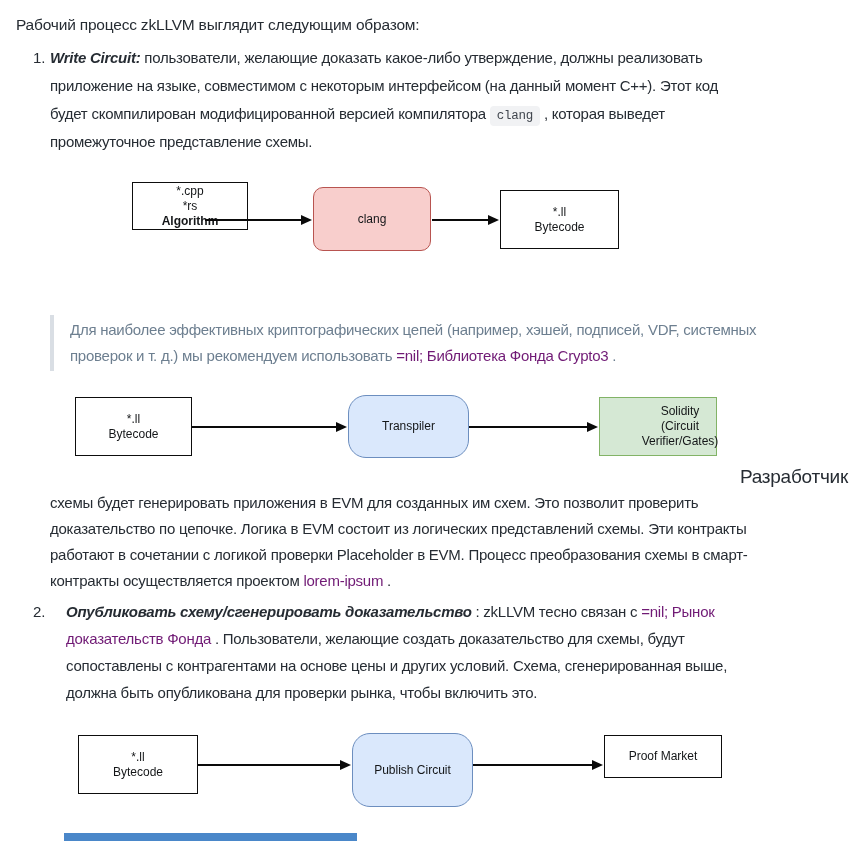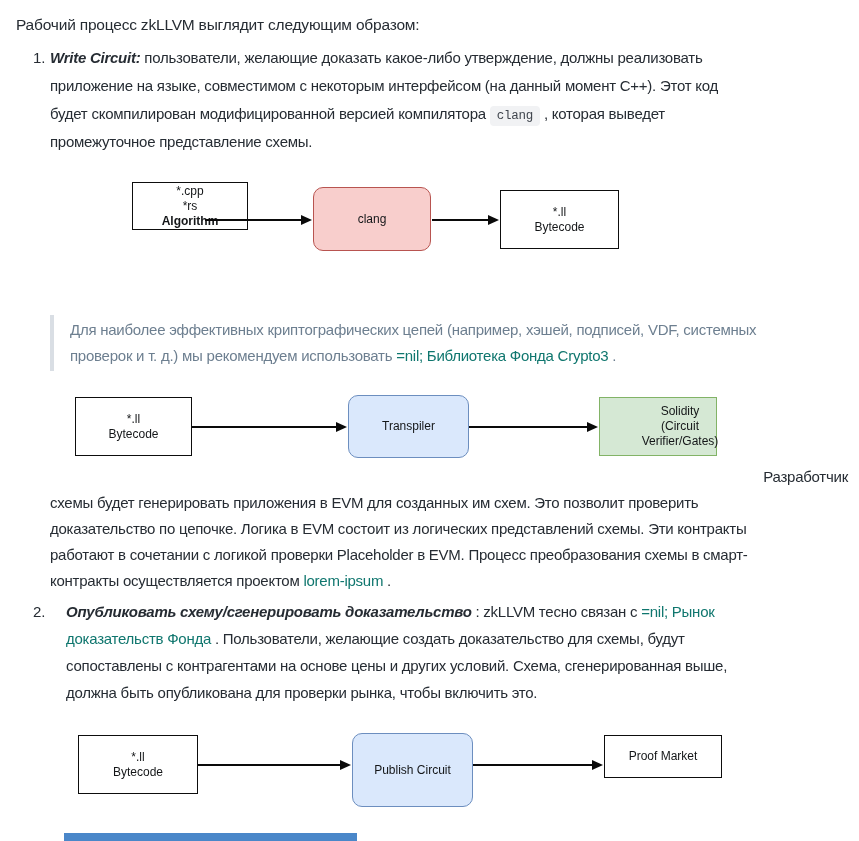--- a/index.html
+++ b/index.html
@@ -12,36 +12,36 @@
   .m1{left:33px;top:44px;line-height:28px;}
   .m2{left:33px;top:598px;line-height:27px;}
   .li{position:absolute;font-size:15px;letter-spacing:-0.25px;}
   .li1{left:50px;top:44px;width:700px;line-height:28px;}
   .li2{left:50px;top:598px;width:700px;line-height:27px;margin-left:16px;}
   .quote{
     position:absolute;left:50px;top:315px;width:690px;
     border-left:4px solid #d9dee4;padding:2px 0 2px 16px;
     color:#6d7f90;font-size:15px;letter-spacing:-0.25px;line-height:26px;
   }
-  .para-lead{position:absolute;left:50px;top:464px;width:798px;text-align:right;font-size:15px;letter-spacing:-0.25px;line-height:26px;}
+  .para-lead{position:absolute;left:50px;top:464px;width:798px;text-align:right;font-size:19px;letter-spacing:-0.25px;line-height:26px;}
   .para{position:absolute;left:50px;top:490px;width:720px;font-size:15px;letter-spacing:-0.25px;line-height:26px;}
   b{font-weight:bold;font-style:italic;}
   .chip{
     display:inline-block;background:#f1f2f4;border-radius:4px;padding:0 7px;
     font-family:"Liberation Mono",monospace;font-size:12.5px;color:#40464e;line-height:20px;
   }
-  .link{color:#0f766e;text-decoration:none;cursor:pointer;}
+  .link{color:#701a75;text-decoration:none;cursor:pointer;}
   .node{
     position:absolute;display:flex;flex-direction:column;align-items:center;justify-content:center;
     text-align:center;font-size:12px;line-height:15px;color:#141618;background:#fff;border:1px solid #0d0d0d;
     box-sizing:border-box;
   }
   .node.rounded{border-radius:10px;}
   .node.pink{background:#f8cecc;border-color:#b85450;}
-  .node.blue{background:#dae8fc;border-color:#6c8ebf;}
+  .node.blue{background:#dae8fc;border-color:#6c8ebf;border-radius:18px;}
   .node.green{background:#d5e8d4;border-color:#82b366;padding-left:44px;}
   .node .bold{font-weight:bold;text-align:center;}
   .arrow{position:absolute;height:2px;background:#0a0a0a;}
   .arrow::after{
     content:"";position:absolute;right:-10px;top:-4px;width:0;height:0;
     border-left:11px solid #0a0a0a;border-top:5px solid transparent;border-bottom:5px solid transparent;
   }
   .bottom-bar{position:absolute;left:64px;top:833px;width:293px;height:8px;background:#4a87c9;}
 </style>
 </head>

